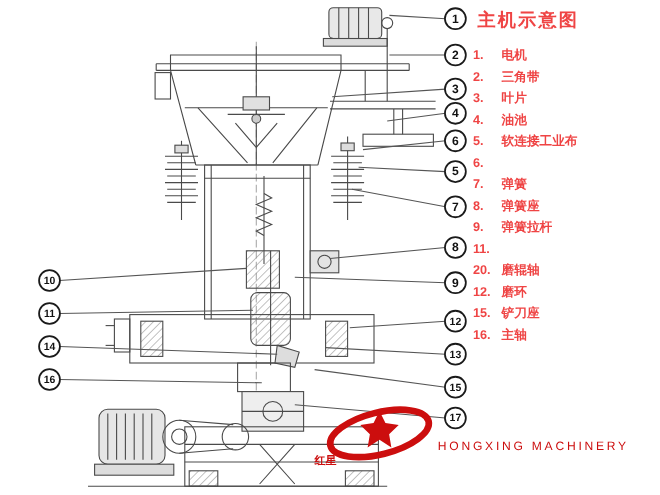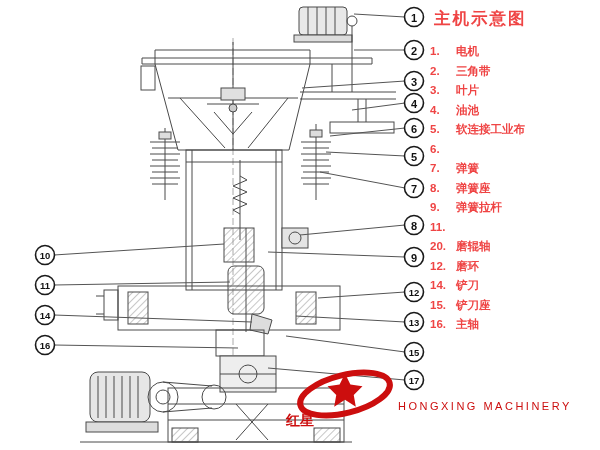--- a/index.html
+++ b/index.html
@@ -12,21 +12,21 @@
   svg.callouts { z-index:2; }
 
   .legend { position:absolute; left:430px; top:8px; width:168px; z-index:3; color:#ef4444; }
   .legend-title { font-size:16.5px; font-weight:bold; letter-spacing:2px; margin:0 0 12px 4px; }
   .legend-item { display:flex; line-height:19.5px; font-size:11.5px; font-weight:bold; }
   .li-num { flex:none; width:26px; }
   .li-label { white-space:nowrap; }
 
   .logo { position:absolute; right:2px; bottom:2px; width:316px; height:92px; z-index:6; }
   .logo-emblem { position:absolute; left:8px; top:0; width:110px; height:80px; }
-  .logo-cn-small { position:absolute; left:4px; top:56px; font-size:14px; font-weight:bold; color:var(--red); }
+  .logo-cn-small { position:absolute; left:4px; top:56px; font-size:10px; font-weight:bold; color:var(--red); }
   .logo-cn { position:absolute; left:112px; top:8px; font-size:42px; font-weight:bold; color:var(--red);
              letter-spacing:3px; white-space:nowrap; text-shadow:0 0 3px #fff,0 0 3px #fff; }
   .logo-en { position:absolute; left:116px; top:44px; font-size:11px; font-weight:normal; color:var(--red);
              letter-spacing:2.5px; white-space:nowrap; }
 </style>
 </head>
 <body>
 
 <div class="page">
 
@@ -260,24 +260,20 @@
         </div>
         <div class="legend-item">
           <span class="li-num">20.</span>
           <span class="li-label">磨辊轴</span>
         </div>
         <div class="legend-item">
           <span class="li-num">12.</span>
           <span class="li-label">磨环</span>
         </div>
         <div class="legend-item">
-          <span class="li-num">14.</span>
-          <span class="li-label">铲刀</span>
-        </div>
-        <div class="legend-item">
           <span class="li-num">15.</span>
           <span class="li-label">铲刀座</span>
         </div>
         <div class="legend-item">
           <span class="li-num">16.</span>
           <span class="li-label">主轴</span>
         </div>
       </div>
   </div>
 

